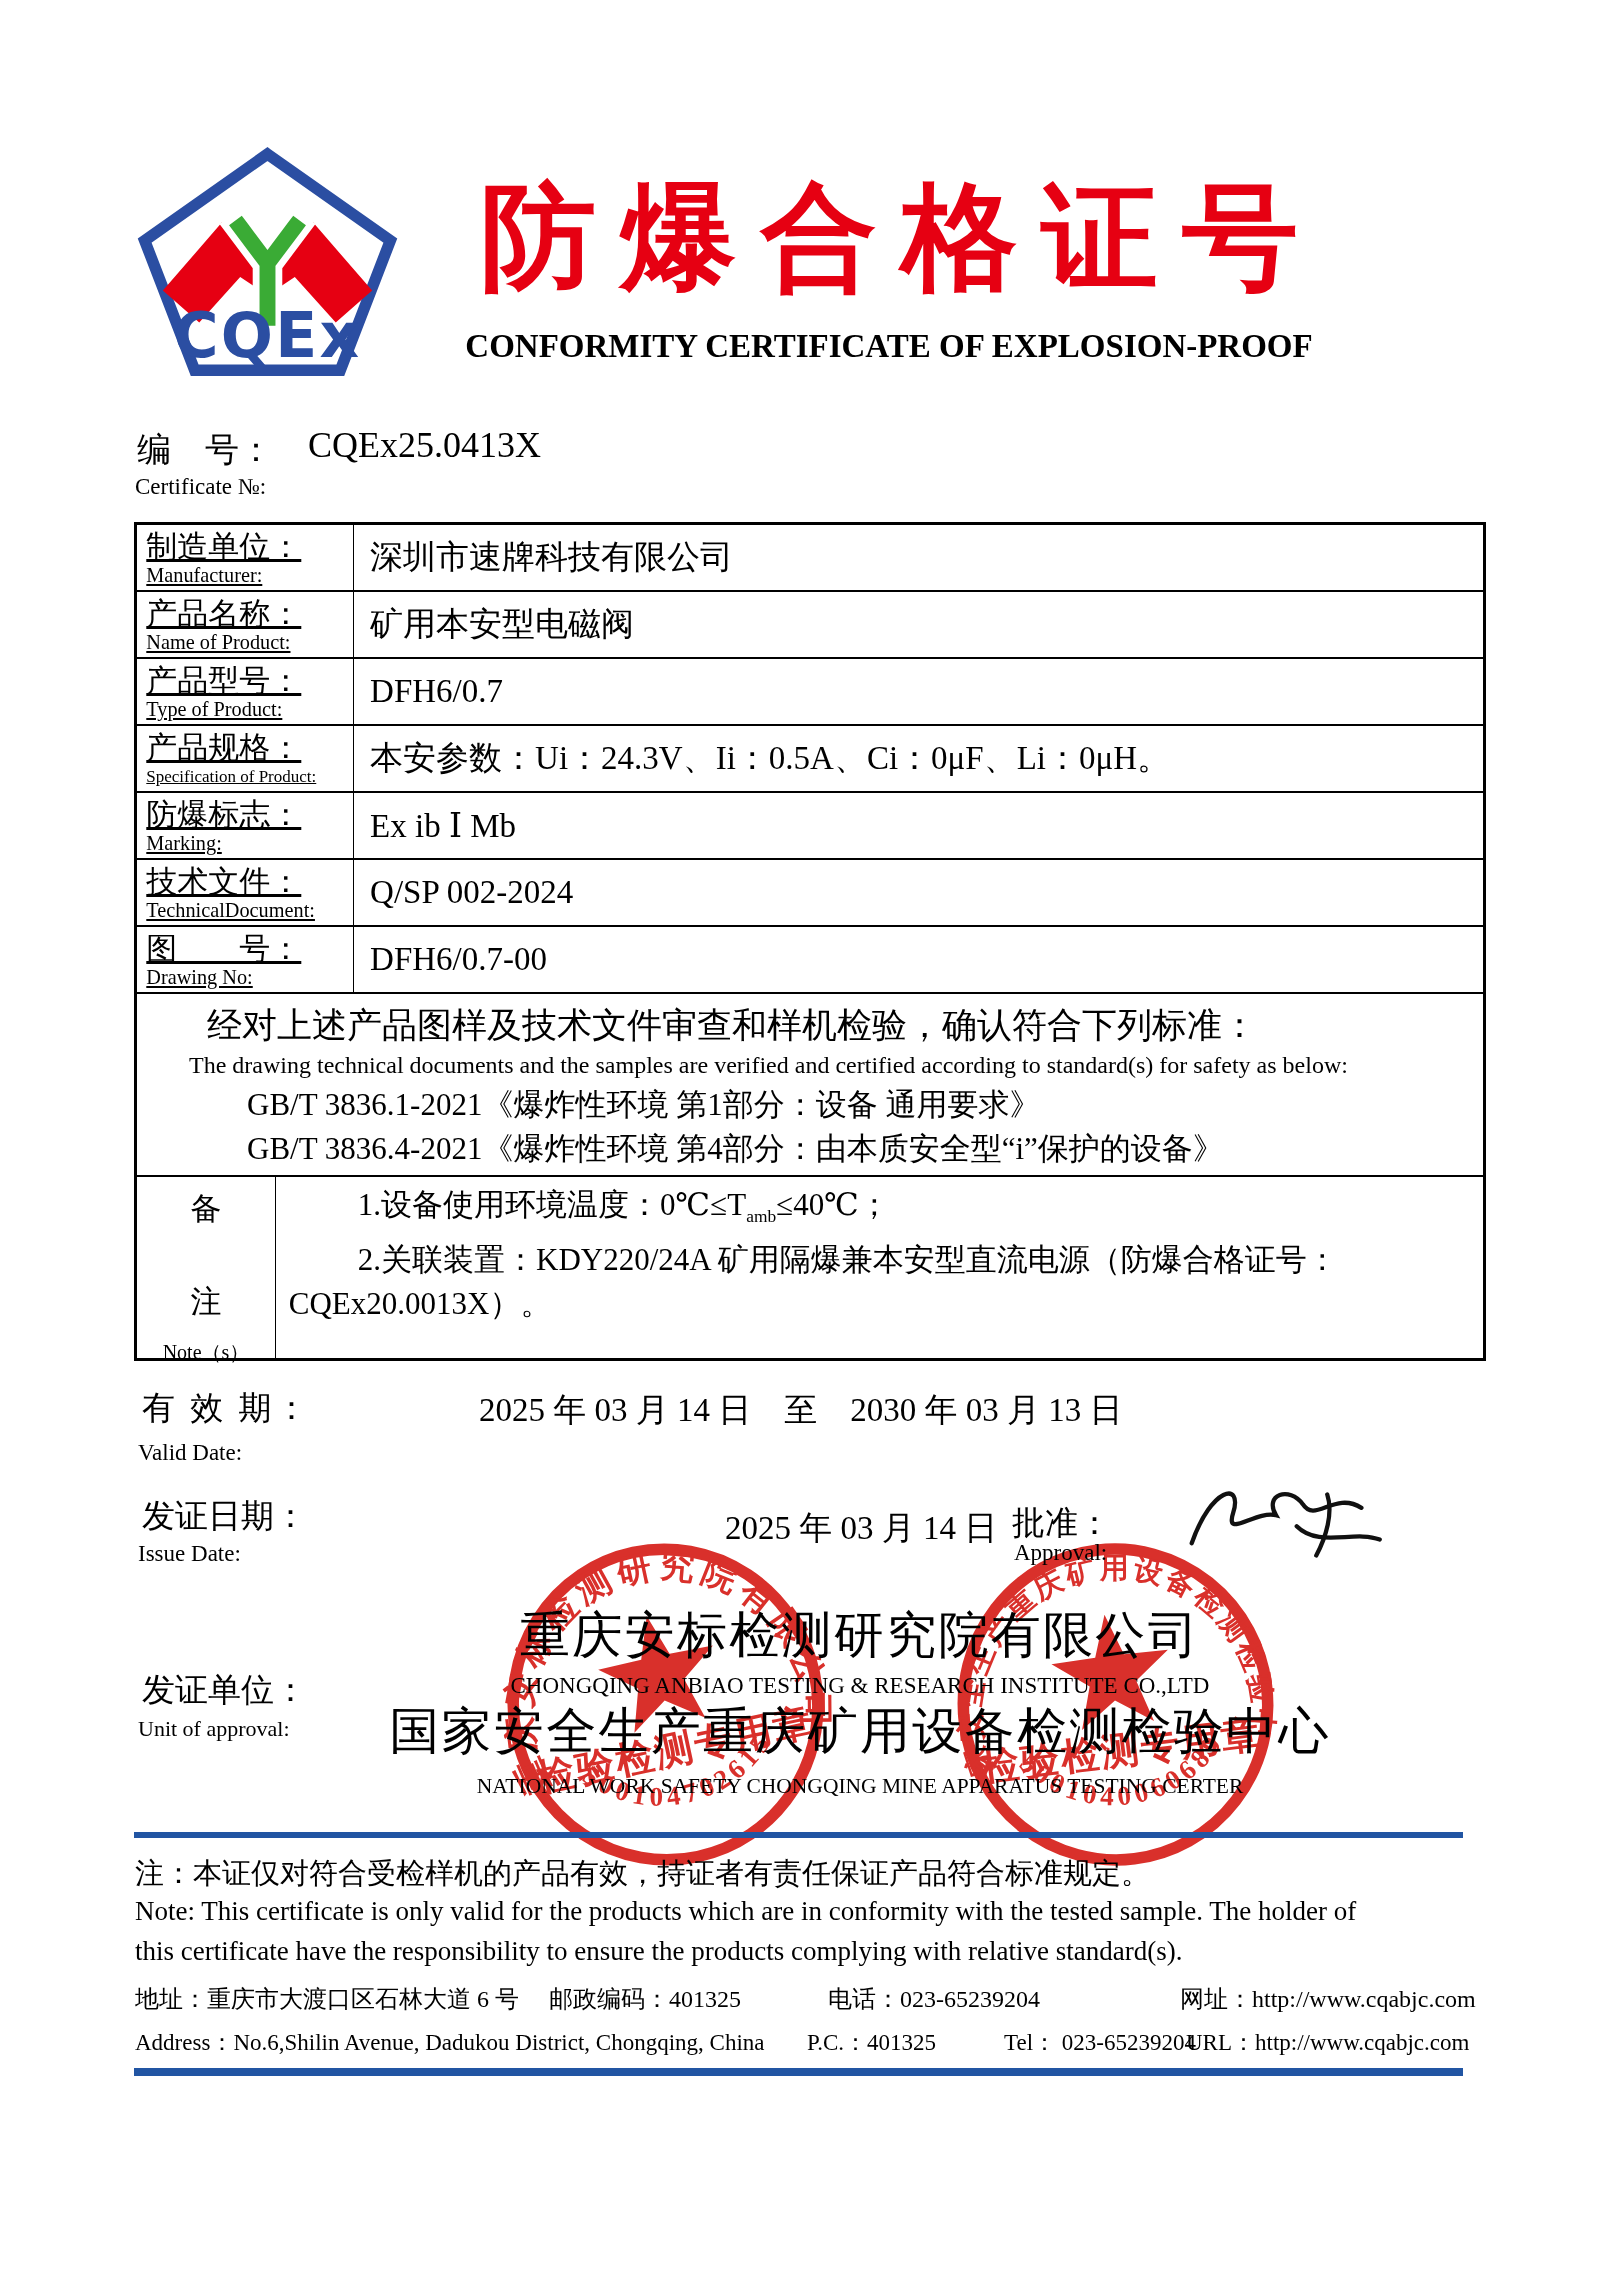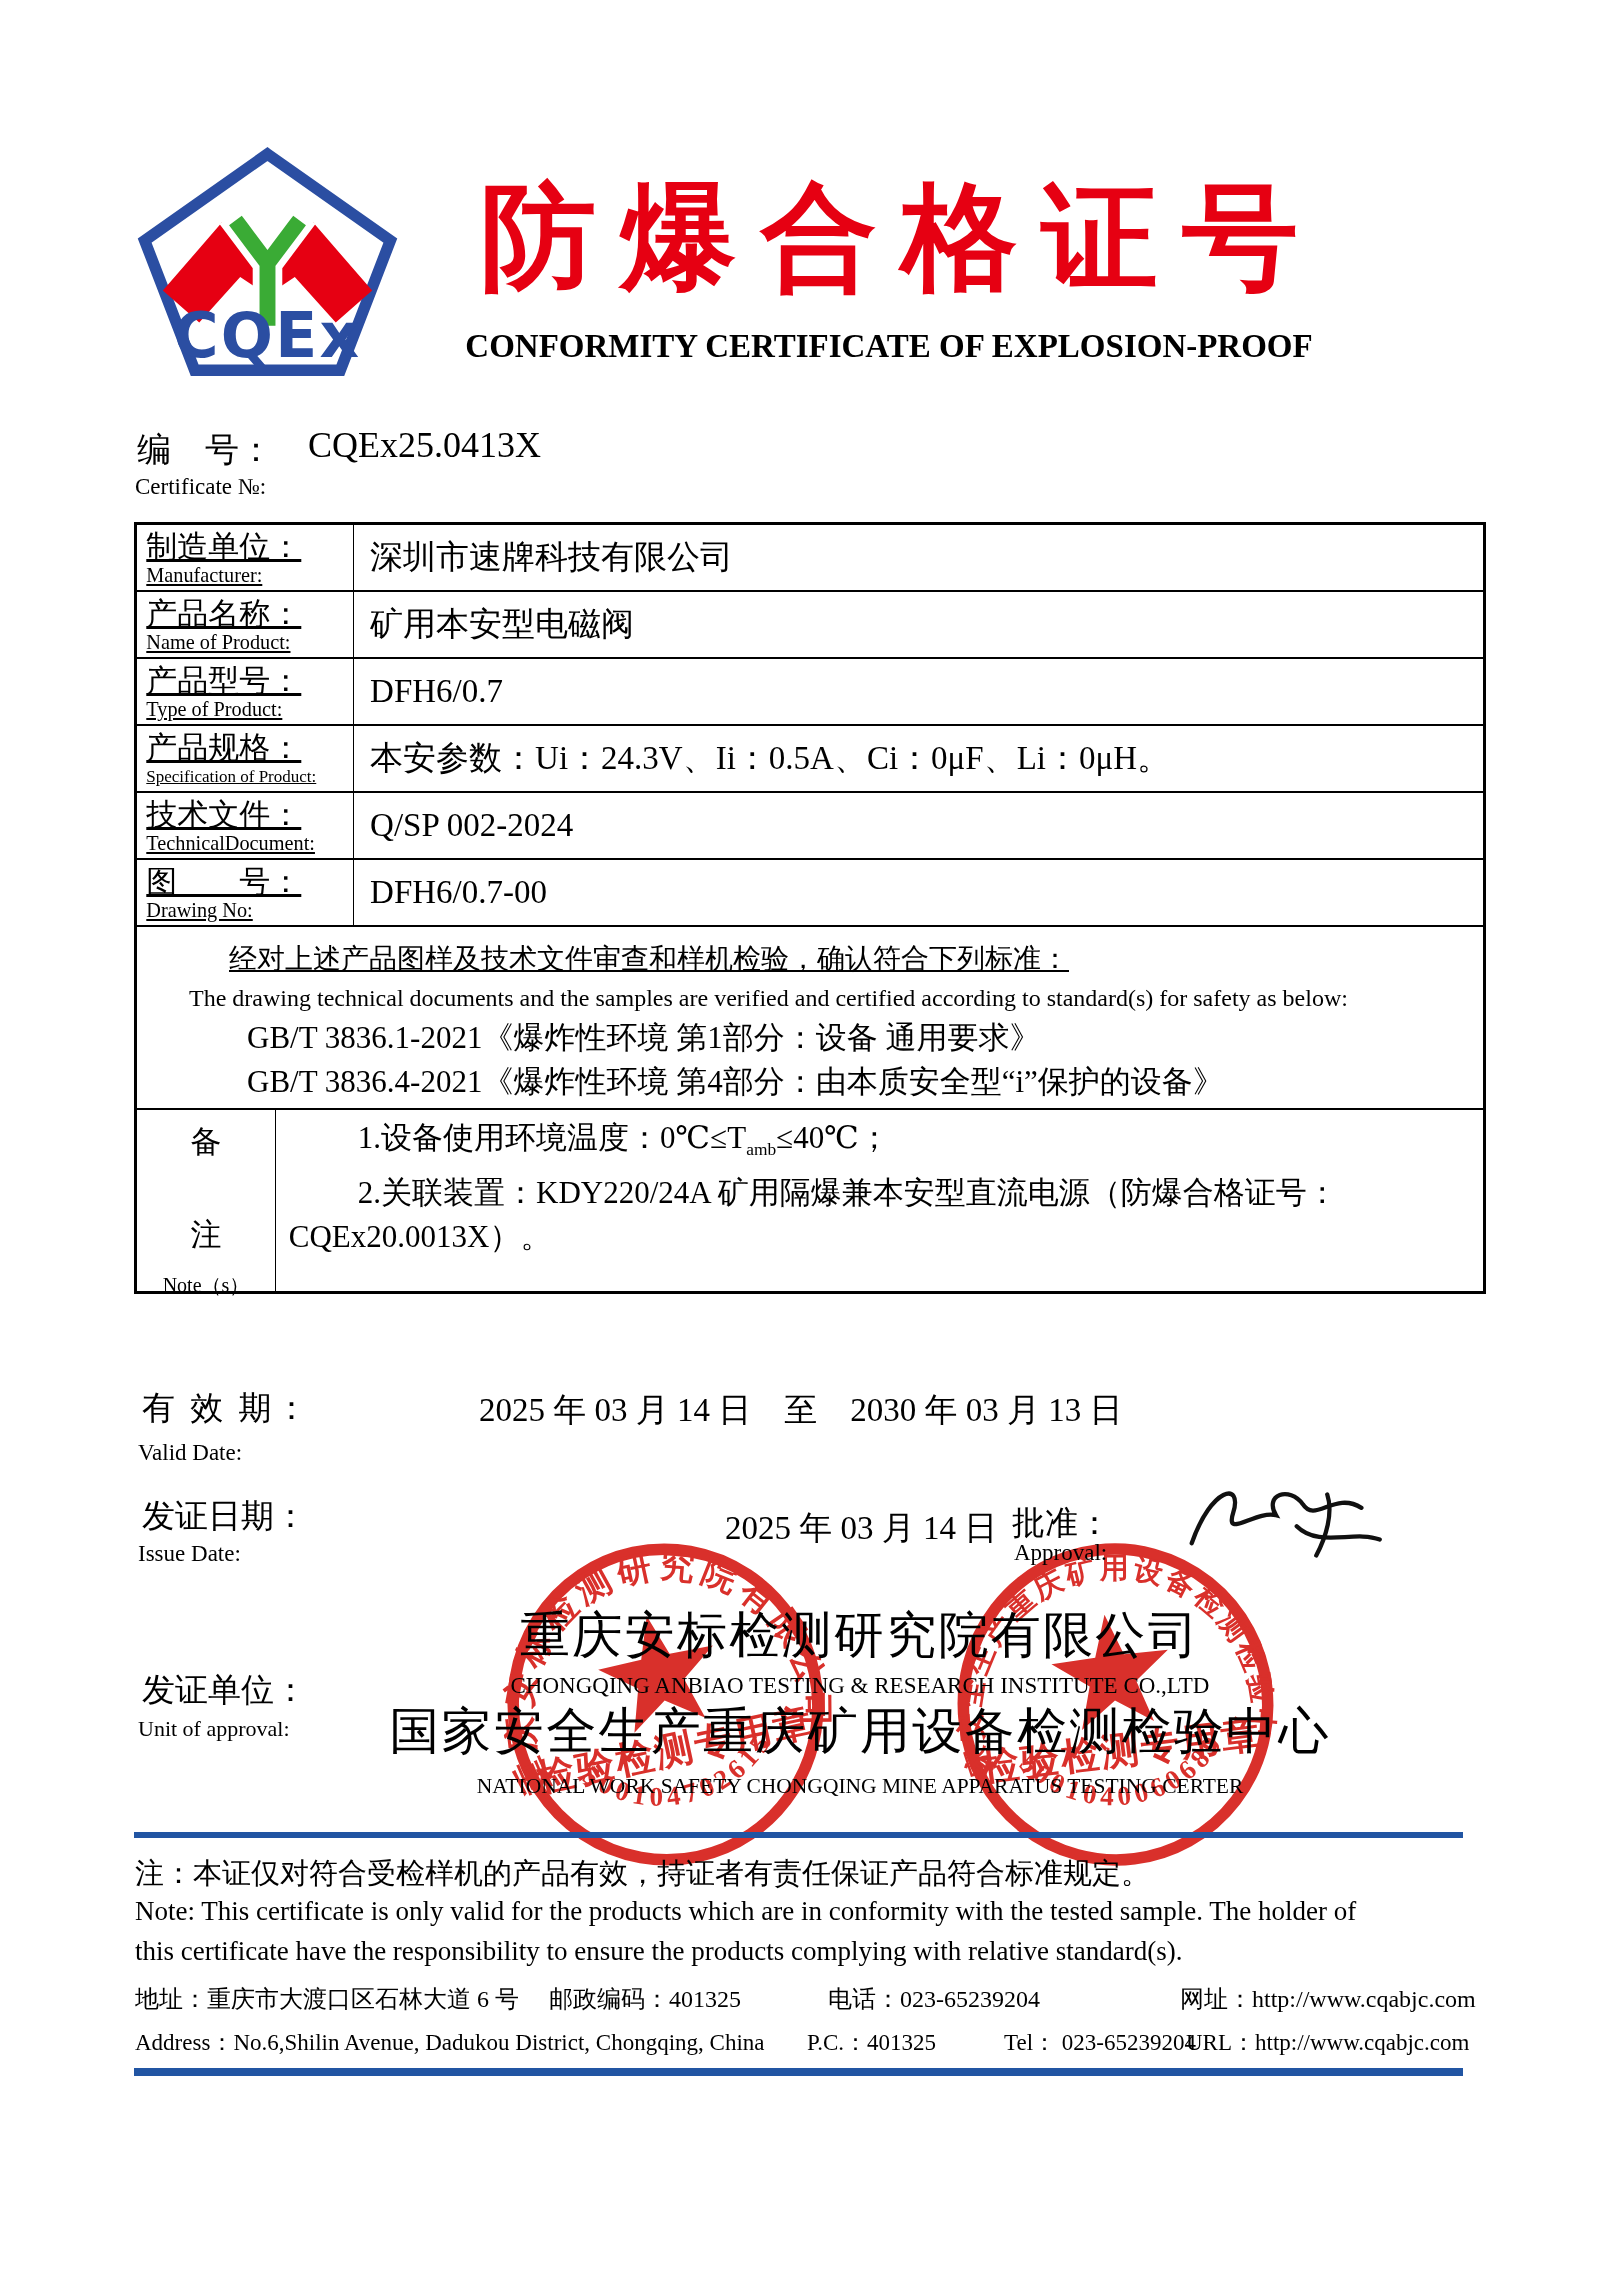--- a/index.html
+++ b/index.html
@@ -40,21 +40,21 @@
   .cell-label{
     width:203px;flex:0 0 203px;border-right:1.7px solid #000;
     display:flex;flex-direction:column;justify-content:space-between;
     padding:4.6px 3.5px 3.5px 9.3px;box-sizing:content-box;text-decoration:underline;
   }
   .cell-label .cn{font-size:31px;line-height:33px;}
   .cell-label .en{font-size:20.3px;line-height:21.5px;}
   .cell-label .en.small{font-size:17px;}
   .cell-value{flex:1;display:flex;align-items:center;padding-left:16.3px;font-size:33px;}
   .standards{border-bottom:2.9px solid #000;padding:12.8px 11.6px 8.1px 0;}
-  .standards .sc{font-size:28px;line-height:37px;padding-left:92px;text-decoration:underline;}
+  .standards .sc{font-size:35px;line-height:37px;padding-left:70px;}
   .standards .se{font-size:24px;line-height:28px;padding-left:52px;margin-top:7px;}
   .standards .gb{font-size:31px;line-height:36px;padding-left:70px;margin-top:8.1px;margin-left:40px;}
   .noterow{display:flex;height:181px;}
   .note-label{
     width:138px;flex:0 0 138px;border-right:1.7px solid #000;
     display:flex;flex-direction:column;align-items:center;
   }
   .note-label .cn1{font-size:31px;margin-top:10.5px;}
   .note-label .cn2{font-size:31px;margin-top:51px;}
   .note-label .en{font-size:20px;margin-top:16.3px;}
@@ -154,20 +154,27 @@
     </div>
 
     <div class="row">
       <div class="cell-label">
         <span class="cn">产品规格：</span>
         <span class="en small">Specification of Product:</span>
       </div>
       <div class="cell-value">本安参数：Ui：24.3V、Ii：0.5A、Ci：0μF、Li：0μH。</div>
     </div>
 
+    <div class="row">
+      <div class="cell-label">
+        <span class="cn">防爆标志：</span>
+        <span class="en">Marking:</span>
+      </div>
+      <div class="cell-value">Ex ib Ⅰ Mb</div>
+    </div>
 
     <div class="row">
       <div class="cell-label">
         <span class="cn">技术文件：</span>
         <span class="en">TechnicalDocument:</span>
       </div>
       <div class="cell-value">Q/SP 002-2024</div>
     </div>
 
     <div class="row">

